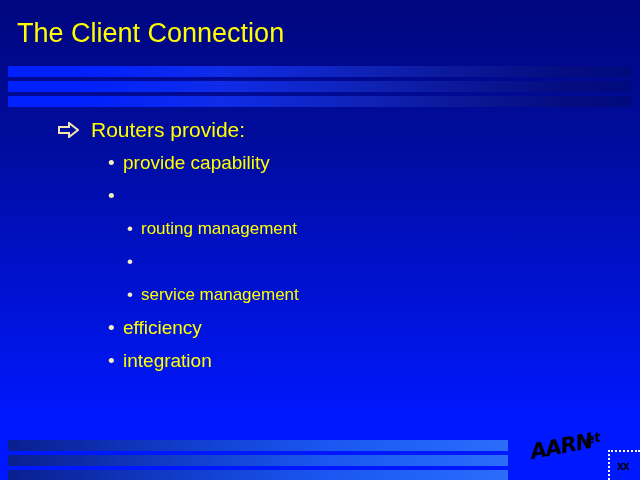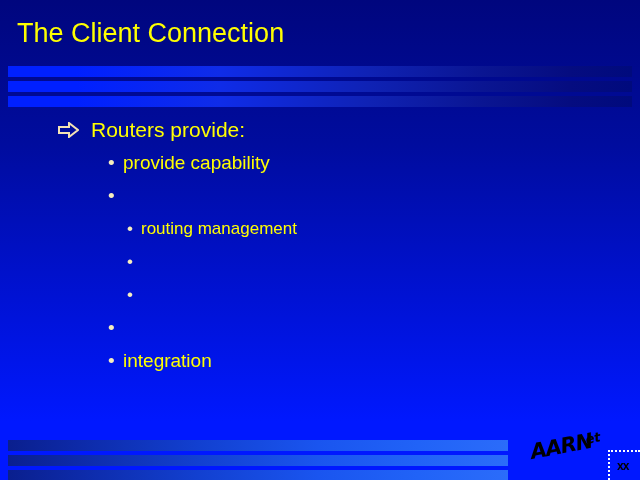--- a/index.html
+++ b/index.html
@@ -224,24 +224,26 @@
       <span class="dot">•</span>
       <span>routing management</span>
     </div>
 
     <div class="line lvl3">
       <span class="dot">•</span>
     </div>
 
     <div class="line lvl3">
       <span class="dot">•</span>
-    </div>
-
-    <div class="line lvl2">
-      <span class="dot">•</span>
+      <span>service management</span>
+    </div>
+
+    <div class="line lvl2">
+      <span class="dot">•</span>
+      <span>efficiency</span>
     </div>
 
     <div class="line lvl2">
       <span class="dot">•</span>
       <span>integration</span>
     </div>
 
   </div>
 
   <div id="bottom-bars" class="bar-group">

